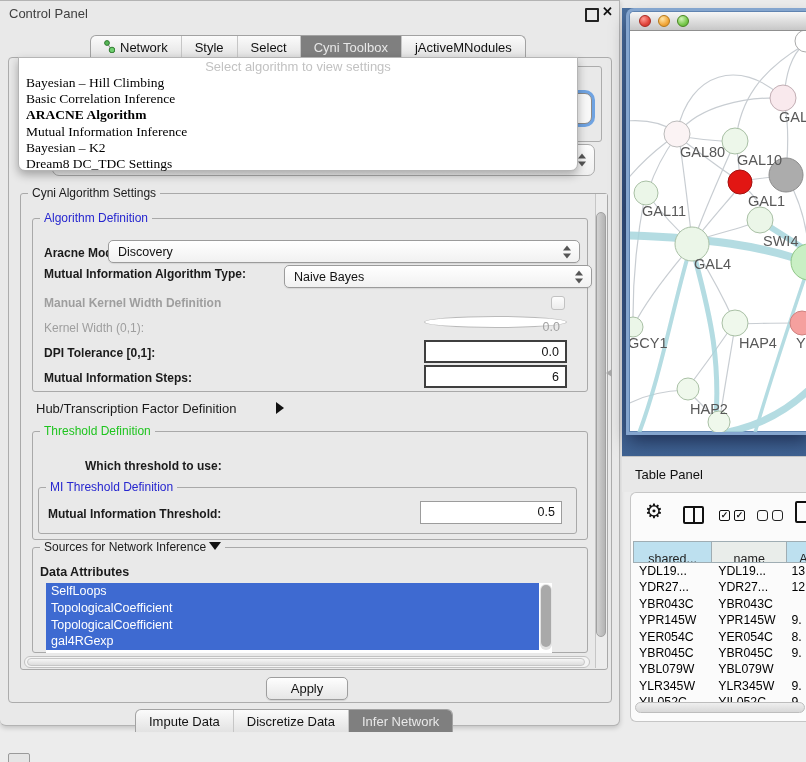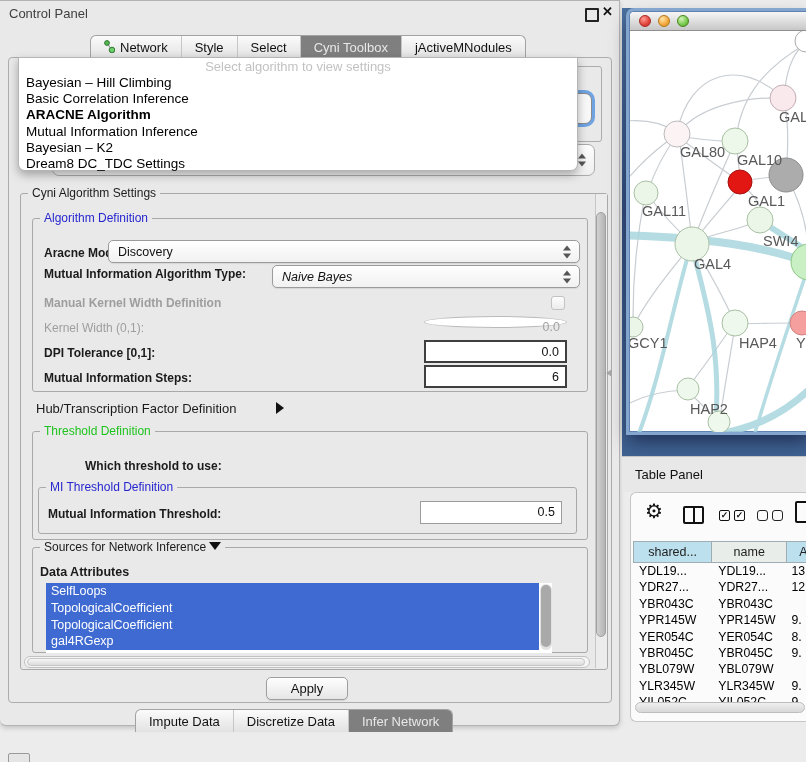--- a/index.html
+++ b/index.html
@@ -27,21 +27,21 @@
   .frag-bluecombo{position:absolute;left:556px;top:93px;width:34px;height:29px;border:1px solid #8a8a8a;
     border-radius:7px;background:#F8F8F8;box-shadow:0 0 0 3px #6FA3E2;z-index:6;}
   .frag-combo{position:absolute;left:52px;top:144px;width:543px;height:32px;border:1px solid #ABABAB;
     border-radius:7px;background:linear-gradient(#FDFDFD,#EFEFEF);z-index:7;box-sizing:border-box;}
   .frag-combo .txt{position:absolute;left:16px;top:7px;font-size:13.5px;color:#B9B9B9;white-space:nowrap;}
   
   .popup{position:absolute;left:18px;top:57px;width:560px;height:114px;background:#FFF;
     border:1px solid #B5B5B5;border-radius:0 0 7px 7px;box-shadow:0 4px 10px rgba(0,0,0,.3);
     z-index:50;box-sizing:border-box;}
   .popup .hint{height:16px;text-align:center;color:#C2C2C2;font-size:13px;padding-top:1px;}
-  .popup .item{height:16.2px;line-height:16.2px;font-size:13.5px;color:#000;padding-left:7px;white-space:nowrap;}
+  .popup .item{height:16.2px;line-height:16.2px;font-size:13.5px;color:#000;padding-left:7px;white-space:nowrap;font-family:Liberation Serif, serif;}
   .popup .item.bold{font-weight:bold;}
   
   .groupbox{position:absolute;border:1px solid #A9A9A9;border-radius:3px;box-sizing:border-box;}
   .gtitle{position:absolute;font-size:12px;background:#E9E9E9;padding:0 4px;white-space:nowrap;color:#1b1b1b;}
   .gtitle.blue{color:#2626CF;}
   .gtitle.green{color:#1EC41E;}
   .lbl{position:absolute;font-size:12px;font-weight:bold;color:#1b1b1b;white-space:nowrap;}
   .lbl.dis{color:#9E9E9E;}
   .combo{position:absolute;box-sizing:border-box;height:23px;border:1px solid #9B9B9B;border-radius:5px;
     background:linear-gradient(#FFFFFF,#F1F1F1);font-size:12.5px;color:#111;padding:4px 22px 0 9px;
@@ -87,21 +87,21 @@
   .tp-container{position:absolute;left:630px;top:492px;width:180px;height:230px;background:#FBFBFB;
     border:1px solid #C6C6C6;border-right:0;border-radius:6px 0 0 6px;box-sizing:border-box;overflow:hidden;}
   .gear{position:absolute;left:14px;top:8px;font-size:20px;color:#111;line-height:20px;}
   .split-ic{position:absolute;left:52px;top:13px;width:21px;height:18px;border:2px solid #111;border-radius:2px;box-sizing:border-box;}
   .split-ic:after{content:"";position:absolute;left:50%;top:0;bottom:0;width:2px;background:#111;transform:translateX(-50%);}
   .cbx{position:absolute;width:11px;height:11px;border:1.5px solid #111;border-radius:2px;box-sizing:border-box;font-size:9px;line-height:8px;text-align:center;font-weight:bold;color:#111;}
   .cbx.empty{border-color:#222;border-radius:3px;}
   .doc-ic{position:absolute;left:164px;top:8px;width:17px;height:22px;border:2px solid #111;border-radius:2px;box-sizing:border-box;}
   .thead{position:absolute;left:2px;top:48px;width:196px;display:flex;height:22px;}
   .th{box-sizing:border-box;border:1px solid #9FADB3;border-left:0;background:#E9EDEA;text-align:center;
-    font-size:12.5px;padding-top:3px;height:22px;color:#222;white-space:nowrap;overflow:hidden;}
+    font-size:12.5px;padding-top:10px;height:22px;color:#222;white-space:nowrap;overflow:hidden;}
   .th.blue{background:#BDE0EF;}
   .th.first{border-left:1px solid #9FADB3;}
   .th3{text-align:left;padding-left:12px;}
   .tbody{position:absolute;left:2px;top:70px;width:196px;height:140px;overflow:hidden;}
   .tr{display:flex;height:16.4px;}
   .td{box-sizing:border-box;font-size:12.3px;color:#000;padding:1px 0 0 6px;white-space:nowrap;overflow:hidden;}
   .tp-scroll{position:absolute;left:4px;top:209px;width:170px;height:11px;border:1px solid #BDBDBD;border-radius:6px;background:linear-gradient(#EFEFEF,#D8D8D8);box-sizing:border-box;}
   
   .splitter-arrow{position:absolute;left:606px;top:369px;width:0;height:0;border-top:4px solid transparent;border-bottom:4px solid transparent;border-right:6px solid #A8A8A8;}
   .mini-btn{position:absolute;left:8px;top:753px;width:22px;height:12px;border:1px solid #9A9A9A;background:#E5E5E5;border-radius:2px 2px 0 0;box-sizing:border-box;}
@@ -171,21 +171,21 @@
   <div class="groupbox" style="left:32px;top:218px;width:556px;height:174px;"></div>
   <span class="gtitle blue" style="left:40px;top:211px;">Algorithm Definition</span>
 
   <span class="lbl" style="left:44px;top:246px;">Aracne Mode:</span>
   <div class="combo" style="left:108px;top:240px;width:472px;">
     <span>Discovery</span>
     <span class="spin"></span>
   </div>
 
   <span class="lbl" style="left:44px;top:267px;">Mutual Information Algorithm Type:</span>
-  <div class="combo" style="left:272px;top:265px;width:308px;font-style:italic;">
+  <div class="combo" style="left:284px;top:265px;width:308px;">
     <span>Naive Bayes</span>
     <span class="spin"></span>
   </div>
 
   <span class="lbl dis" style="left:44px;top:296px;">Manual Kernel Width Definition</span>
   <span class="chk" style="left:551px;top:296px;"></span>
 
   <span class="lbl dis" style="left:44px;top:321px;font-weight:normal;">Kernel Width (0,1):</span>
   <div class="field light" style="left:424px;top:316px;width:143px;">0.0</div>
 

